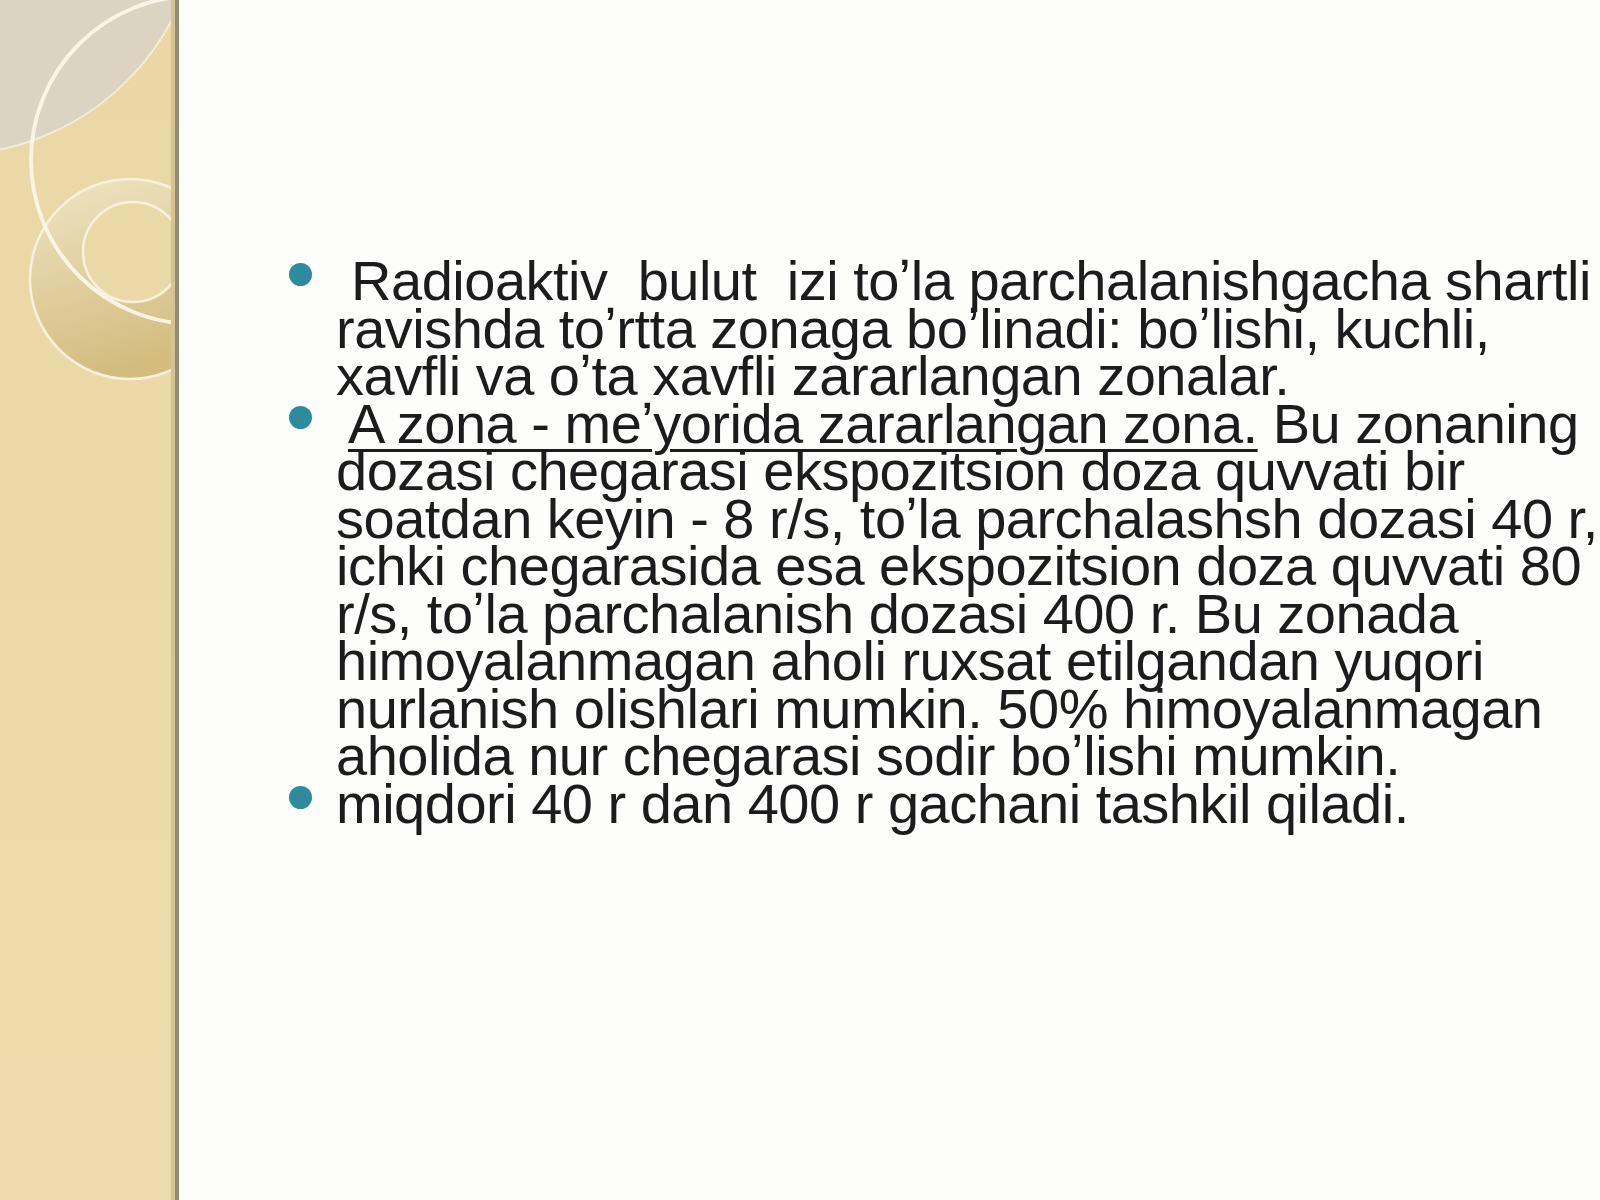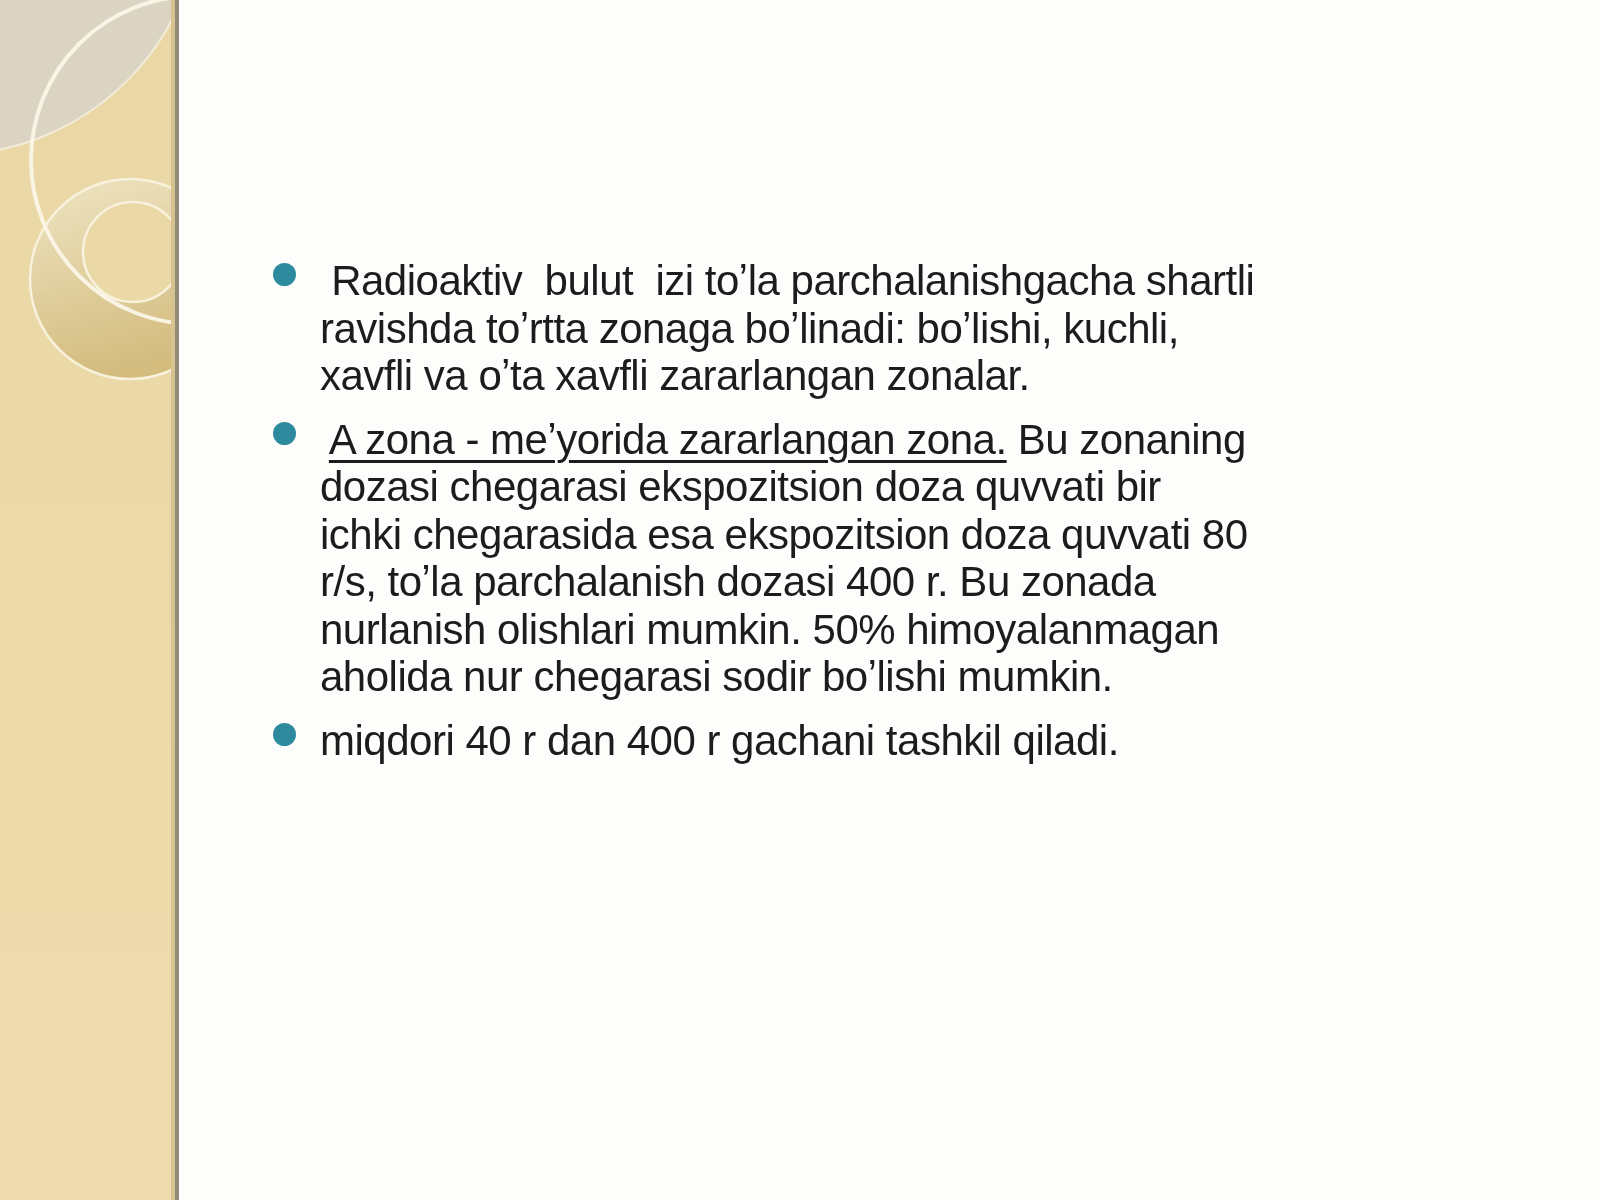--- a/index.html
+++ b/index.html
@@ -18,40 +18,40 @@
   
   .sidebar {
     position: absolute;
     left: 0; top: 0;
     width: 179px;
     height: 1200px;
   }
   
   .content {
     position: absolute;
-    left: 272px;
+    left: 288px;
     top: 257px;
     width: 1230px;
     color: #1C1C1E;
-    font-size: 42px;
+    font-size: 56px;
     line-height: 47.5px;
     letter-spacing: -0.5px;
   }
   ul.bullets {
     list-style: none;
     margin: 0;
     padding: 0;
   }
   ul.bullets > li {
     position: relative;
     padding-left: 48px;
     margin: 0;
   }
   ul.bullets > li + li {
-    margin-top: 16px;
+    margin-top: 0;
   }
   .dot {
     position: absolute;
     left: 1px;
     top: 6px;
     width: 23px;
     height: 23px;
     border-radius: 50%;
     background: #2E8A9D;
   }
@@ -108,22 +108,24 @@
           <div class="ln">ravishda toʼrtta zonaga boʼlinadi: boʼlishi, kuchli,</div>
           <div class="ln">xavfli va oʼta xavfli zararlangan zonalar.</div>
         </div>
       </li>
 
       <li>
         <span class="dot"></span>
         <div>
           <div class="ln"><span> </span><span class="u">A zona - meʼyorida zararlangan zona.</span><span> Bu zonaning</span></div>
           <div class="ln">dozasi chegarasi ekspozitsion doza quvvati bir</div>
+          <div class="ln">soatdan keyin - 8 r/s, toʼla parchalashsh dozasi 40 r,</div>
           <div class="ln">ichki chegarasida esa ekspozitsion doza quvvati 80</div>
           <div class="ln">r/s, toʼla parchalanish dozasi 400 r. Bu zonada</div>
+          <div class="ln">himoyalanmagan aholi ruxsat etilgandan yuqori</div>
           <div class="ln">nurlanish olishlari mumkin. 50% himoyalanmagan</div>
           <div class="ln">aholida nur chegarasi sodir boʼlishi mumkin.</div>
         </div>
       </li>
 
       <li>
         <span class="dot"></span>
         <div>
           <div class="ln">miqdori 40 r dan 400 r gachani tashkil qiladi.</div>
         </div>

